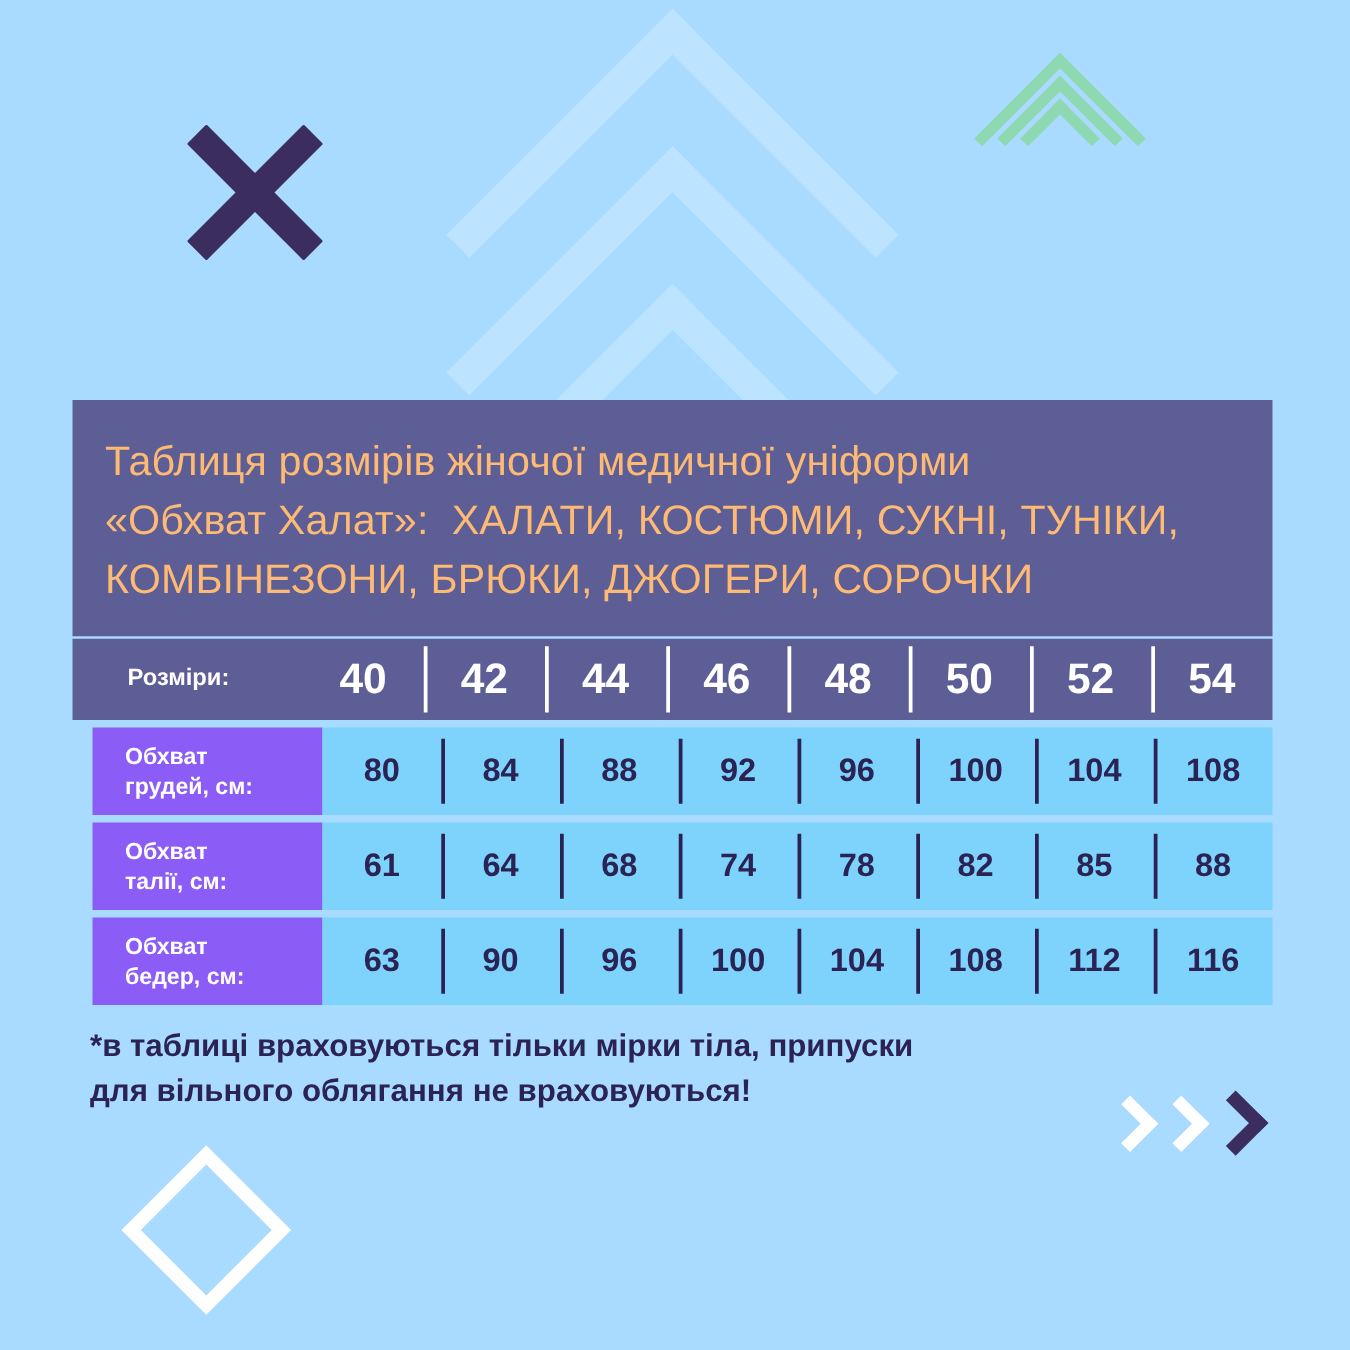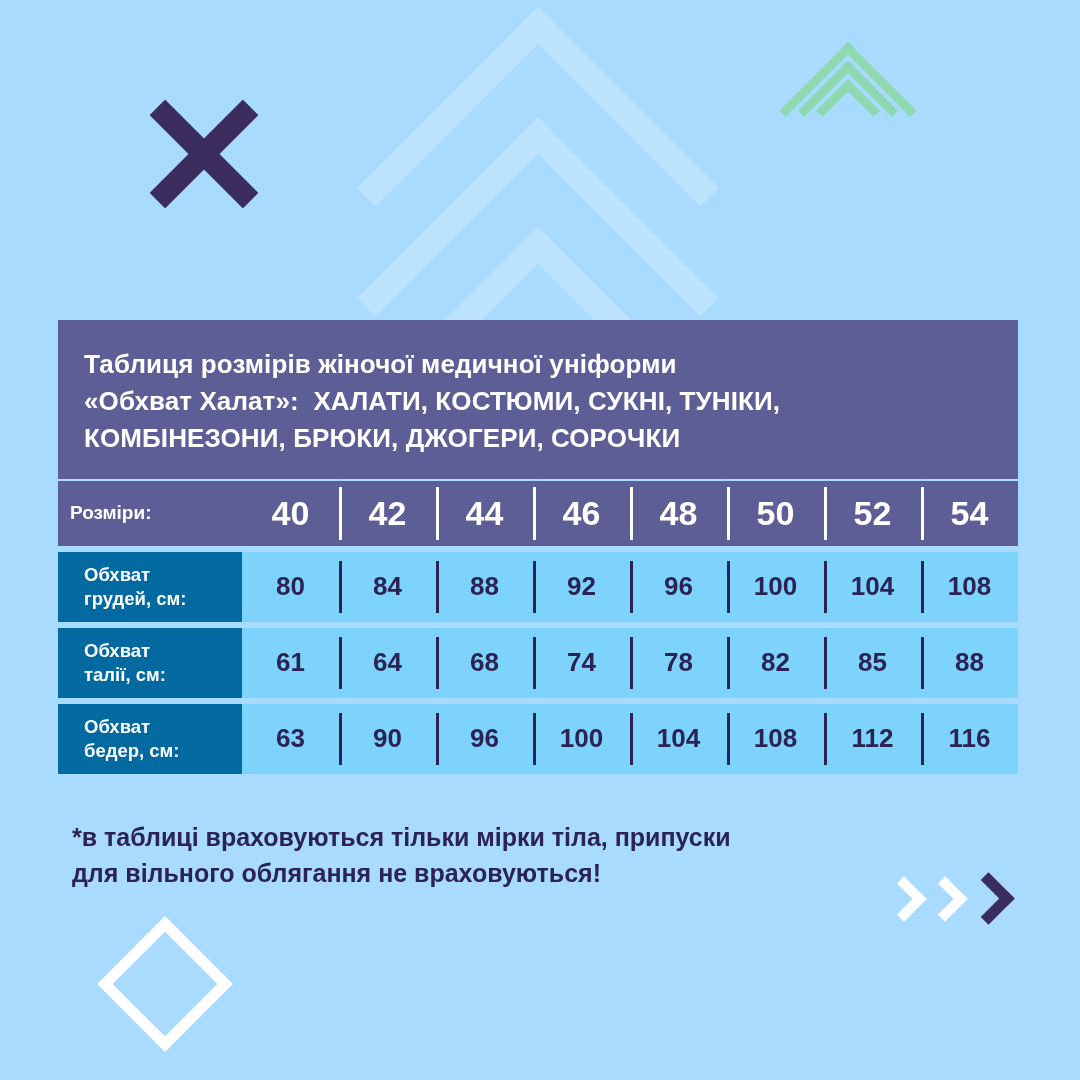--- a/index.html
+++ b/index.html
@@ -120,41 +120,41 @@
     width: 960px;
     z-index: 4;
   }
 
   .title-block {
     background: #5e5e96;
     padding: 26px 26px 22px 26px;
     box-sizing: border-box;
   }
   .title-block .tline {
-    color: #ffffff;
-    font-size: 26px;
-    font-weight: bold;
+    color: #fdba74;
+    font-size: 33px;
+    font-weight: normal;
     line-height: 1.42;
     letter-spacing: .1px;
     white-space: pre;
   }
 
   .head-row {
     background: #5e5e96;
     display: flex;
     height: 65px;
     align-items: stretch;
     margin-top: 2px;
   }
   .head-row .label-cell {
     width: 184px;
     flex: 0 0 184px;
     display: flex;
     align-items: center;
-    padding-left: 12px;
+    padding-left: 44px;
     box-sizing: border-box;
     color: #ffffff;
     font-size: 19px;
     font-weight: bold;
   }
   .head-row .size-cell {
     flex: 1 1 0;
     position: relative;
     display: flex;
     align-items: center;
@@ -175,30 +175,31 @@
 
   .data-row {
     display: flex;
     height: 70px;
     margin-top: 6px;
     align-items: stretch;
   }
   .data-row .label-cell {
     width: 184px;
     flex: 0 0 184px;
-    background: #0369a1;
+    background: #8b5cf6;
     color: #ffffff;
     font-size: 18.5px;
     font-weight: bold;
     line-height: 1.28;
     display: flex;
     flex-direction: column;
     justify-content: center;
     padding-left: 26px;
     box-sizing: border-box;
+    margin-left: 16px;
   }
   .data-row .vals {
     flex: 1 1 auto;
     background: #7dd3fc;
     display: flex;
     align-items: stretch;
   }
   .data-row .val-cell {
     flex: 1 1 0;
     position: relative;

